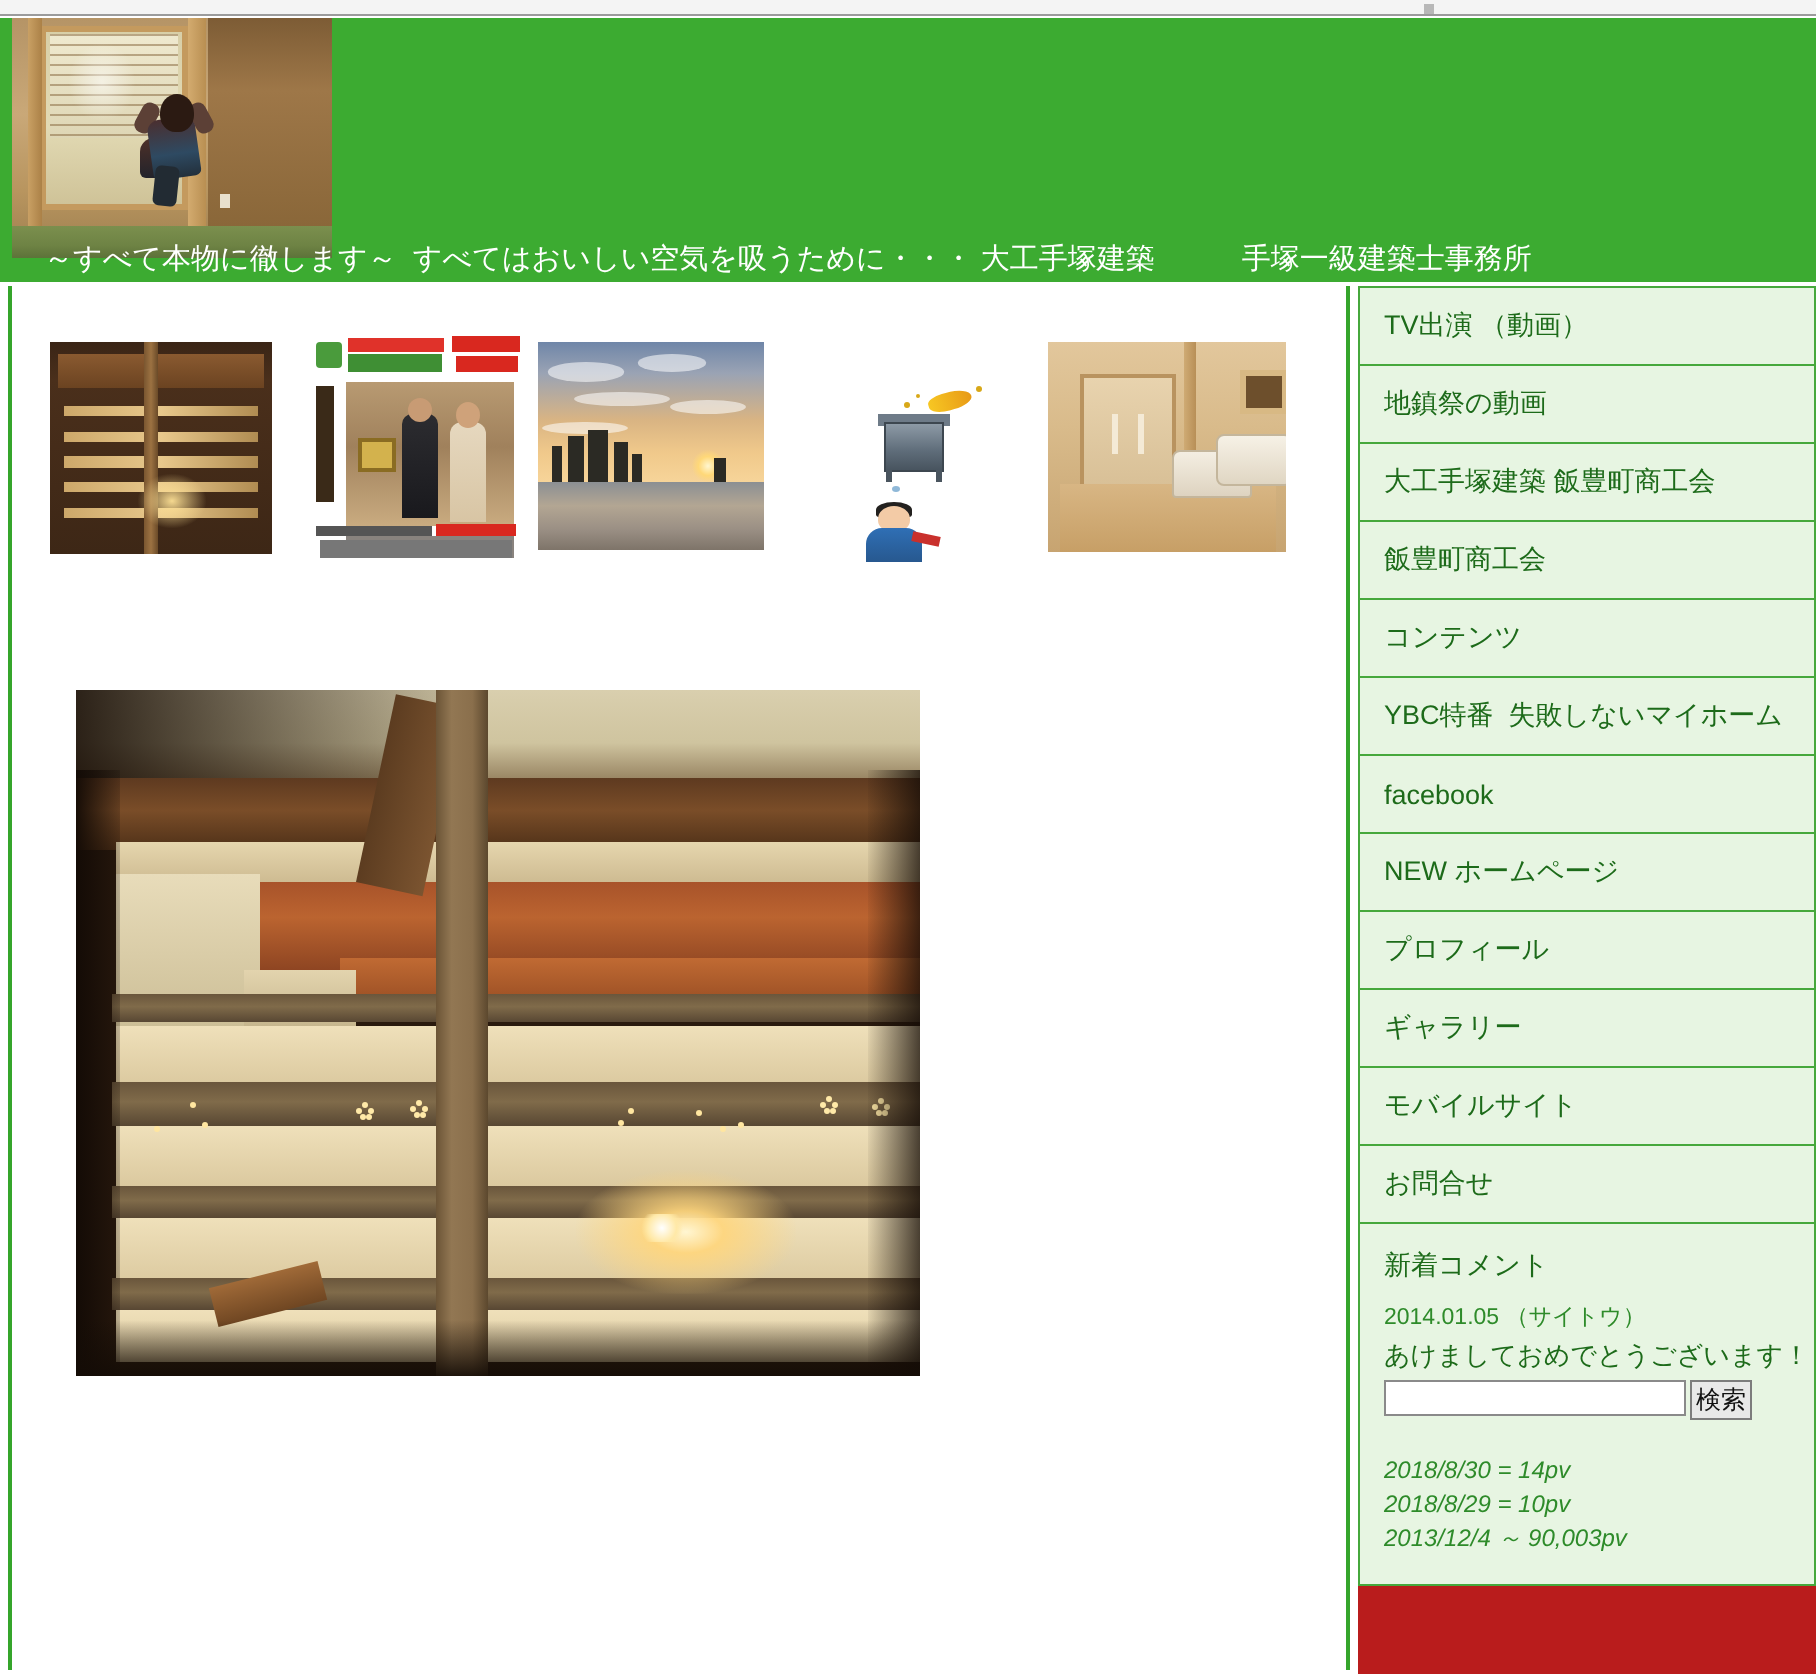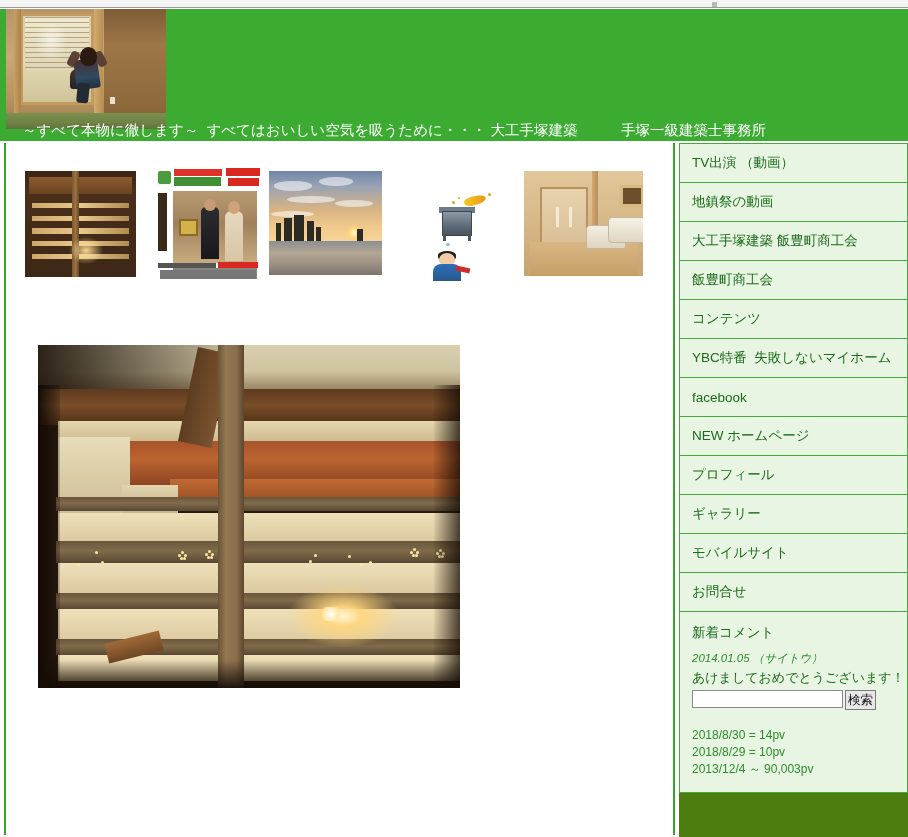--- a/index.html
+++ b/index.html
@@ -473,21 +473,21 @@
     left: 68px; top: 292px; width: 56px; height: 20px;
     background: linear-gradient(180deg,#a06a38,#6f4622);
     transform: rotate(-14deg);
   }
 
   
   .sidebar {
     position: absolute;
     left: 679px; top: 143px;
     width: 229px; height: 694px;
-    background: #4d7c0f;
+    background: #b91c1c;
     box-sizing: border-box;
   }
   .side-item {
     position: relative;
     height: 39px;
     background: #e7f5e2;
     border: 1px solid #46a83c;
     border-bottom: none;
     box-sizing: border-box;
     display: flex;
@@ -512,21 +512,20 @@
     color: #1d6b1a;
     font-size: 13.5px;
     margin-bottom: 9px;
     white-space: pre;
   }
   .comment-date {
     color: #2e8b2a;
     font-size: 11.5px;
     margin-bottom: 3px;
     white-space: pre;
-    font-style: italic;
   }
   .comment-text {
     color: #1d6b1a;
     font-size: 13px;
     margin-bottom: 3px;
     white-space: pre;
   }
   .search-row {
     display: flex;
     align-items: stretch;
@@ -555,20 +554,21 @@
     color: #111;
     line-height: 17px;
     cursor: pointer;
     white-space: pre;
   }
   .pv-line {
     color: #2e8b2a;
     font-size: 12px;
     line-height: 17px;
     white-space: pre;
+    font-style: italic;
   }
 </style>
 </head>
 <body>
 
 <div class="page">
 
   <div class="chrome-strip">
     <div class="chrome-dot"></div>
   </div>

